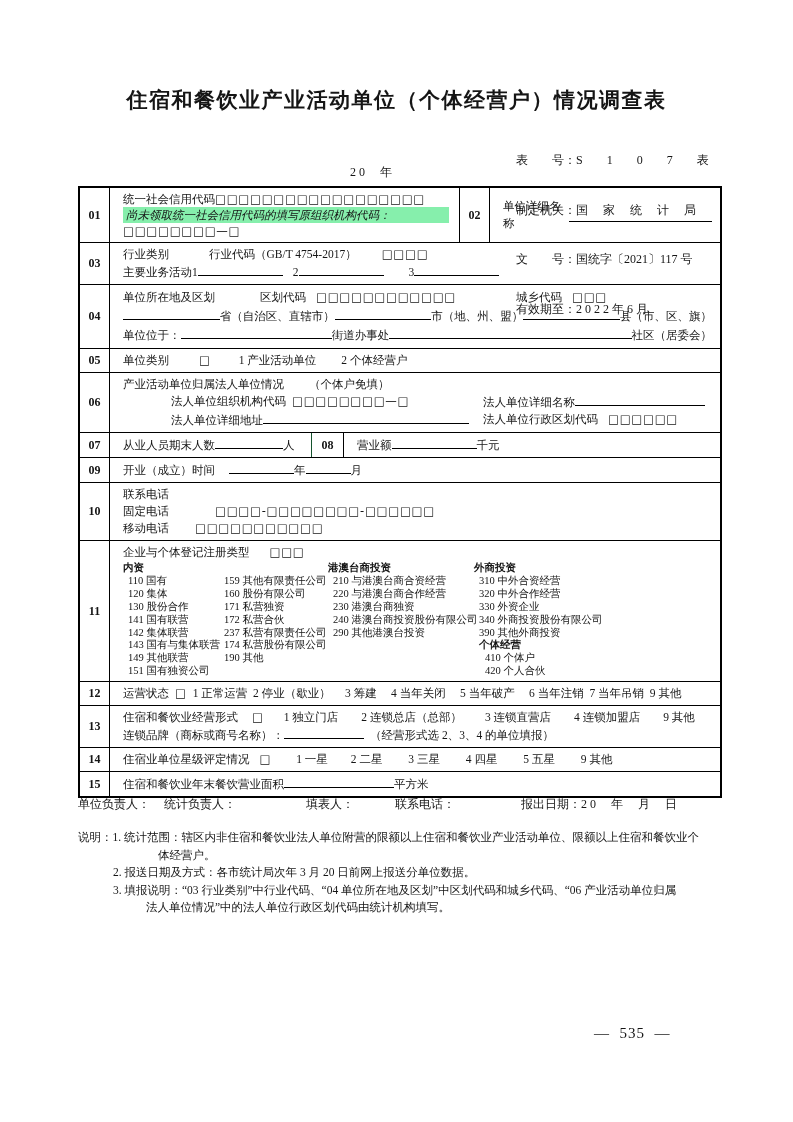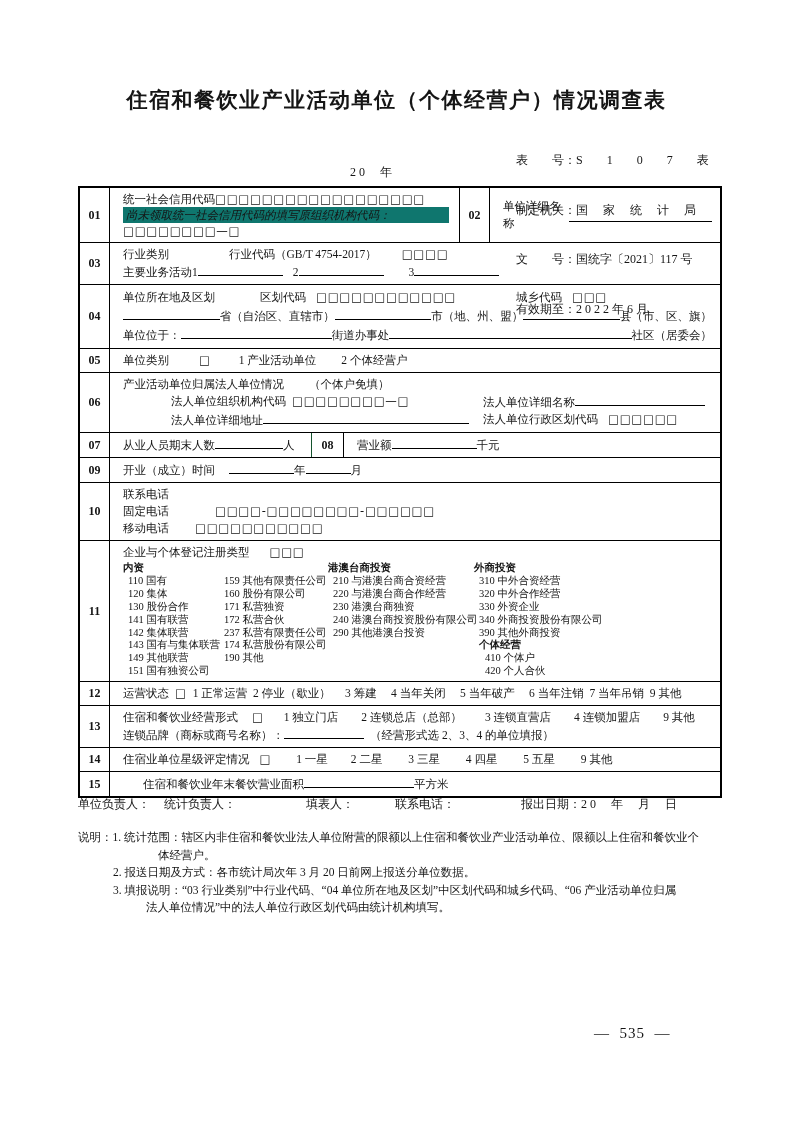--- a/index.html
+++ b/index.html
@@ -5,36 +5,36 @@
   html,body{margin:0;padding:0;background:#fff;}
   .page{position:relative;width:793px;height:1122px;background:#ffffff;color:#151515;
         font-family:"Liberation Serif","DejaVu Serif",serif;font-size:11.5px;overflow:hidden;}
   .title{position:absolute;top:86px;left:0;width:100%;text-align:center;
          font-size:21px;font-weight:bold;letter-spacing:1.5px;}
   .meta{position:absolute;top:119px;left:516px;width:200px;line-height:16.5px;font-size:12px;white-space:pre;}
   .meta-line{display:flex;}
   .year{position:absolute;top:164px;left:350px;font-size:12px;white-space:pre;}
   .ftable{position:absolute;top:186px;left:78px;width:644px;border:2px solid #000;box-sizing:border-box;}
   .band{display:flex;border-bottom:1px solid #000;align-items:stretch;box-sizing:border-box;}
-  .band:last-child{border-bottom:none;gap:20px;}
+  .band:last-child{border-bottom:none;}
   .no{width:30px;min-width:30px;border-right:1px solid #000;display:flex;align-items:center;
       justify-content:center;font-weight:bold;font-size:12px;box-sizing:border-box;}
   .cell{flex:1;padding:3px 8px 3px 13px;line-height:17px;box-sizing:border-box;}
   .c01{flex:none;width:350px;border-right:1px solid #000;}
   .c07{flex:none;width:202px;border-right:1px solid #14532d;}
   .ln{display:flex;align-items:baseline;white-space:pre;}
   .bx{font-family:"DejaVu Sans",sans-serif;font-size:11.5px;letter-spacing:0.8px;white-space:nowrap;}
   .bl{display:inline-block;border-bottom:1px solid #000;height:12px;}
   .blf{flex:1;border-bottom:1px solid #000;height:12px;}
   .w45{width:45px}.w65{width:65px}.w68{width:68px}.w80{width:80px}.w85{width:85px}
   .w88{width:88px}.w110{width:110px}.w130{width:130px}.w150{width:150px}
   .g6{margin-left:6px}.g10{margin-left:10px}.g14{margin-left:14px}.g20{margin-left:20px}
-  .g25{margin-left:25px}.g28{margin-left:28px}.g30{margin-left:30px}.g40{margin-left:60px}
+  .g25{margin-left:25px}.g28{margin-left:28px}.g30{margin-left:30px}.g40{margin-left:40px}
   .g45{margin-left:45px}.g60{margin-left:60px}
-  .hl{display:block;margin-right:2px;background:#0f766e;font-style:italic;padding:0 3px;}
+  .hl{display:block;margin-right:2px;background:#86efac;font-style:italic;padding:0 3px;}
   .grid2{display:grid;grid-template-columns:312px 1fr;margin-left:48px;}
   .r11grid{display:grid;grid-template-columns:101px 104px 146px 1fr;
            font-size:10.5px;line-height:12.9px;margin-top:1px;}
   .gcell{white-space:nowrap;}
   .gcell.bold{font-weight:bold;}
   .gcell.ind1{padding-left:5px;}
   .gcell.ind2{padding-left:11px;}
   .tight{line-height:16px;}
   .footer{position:absolute;top:796px;left:78px;width:648px;display:flex;font-size:12px;white-space:pre;}
   .sp14{width:14px}.sp70{width:70px}.sp41{width:41px}.sp66{width:66px}

